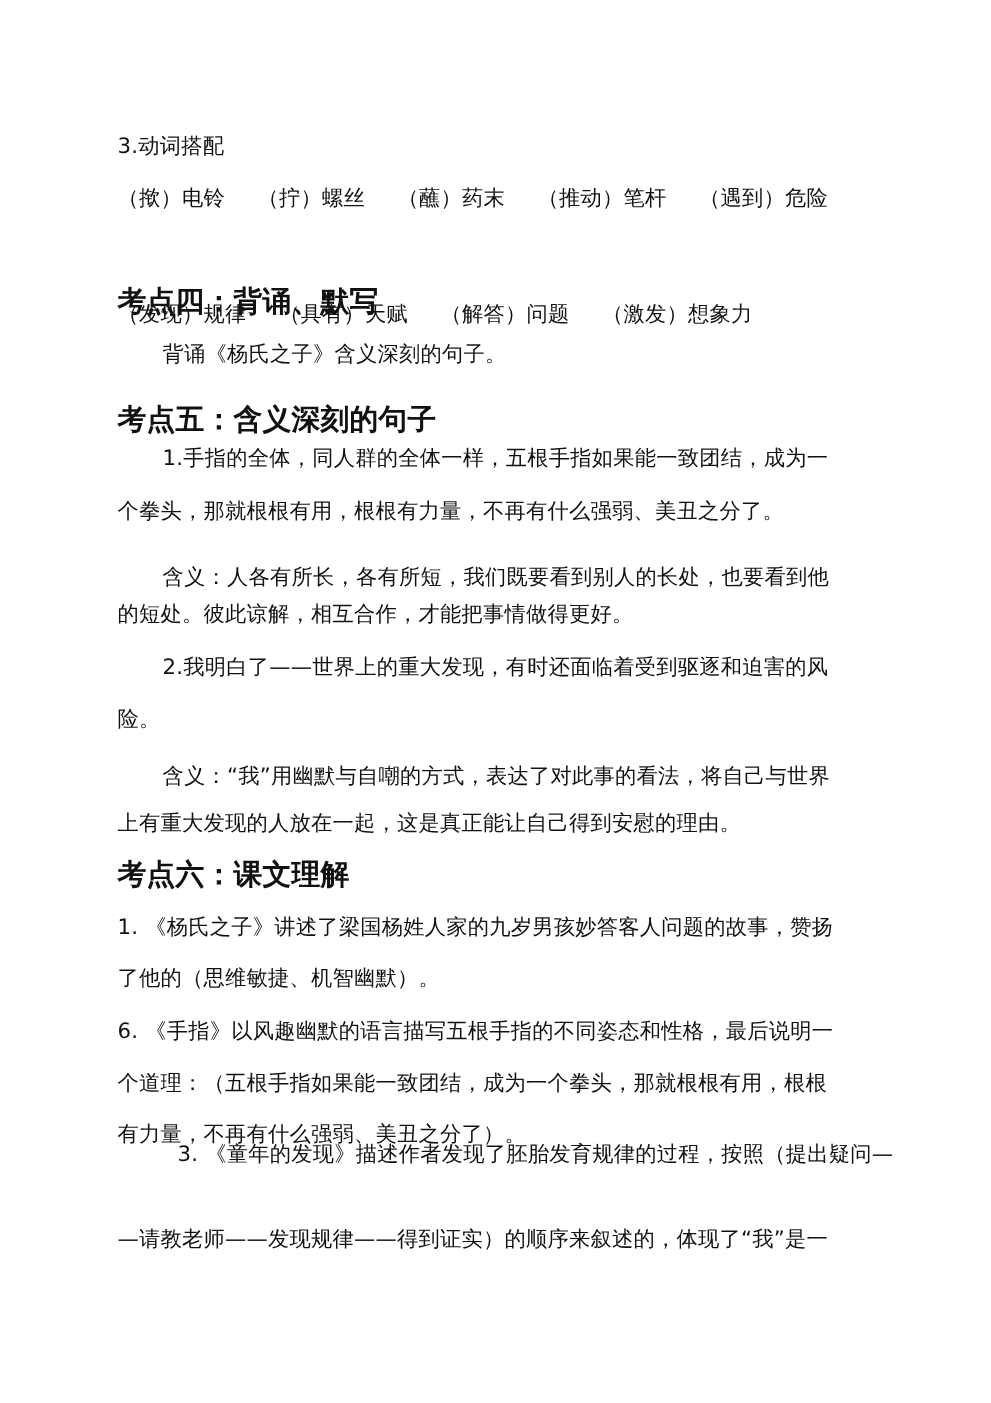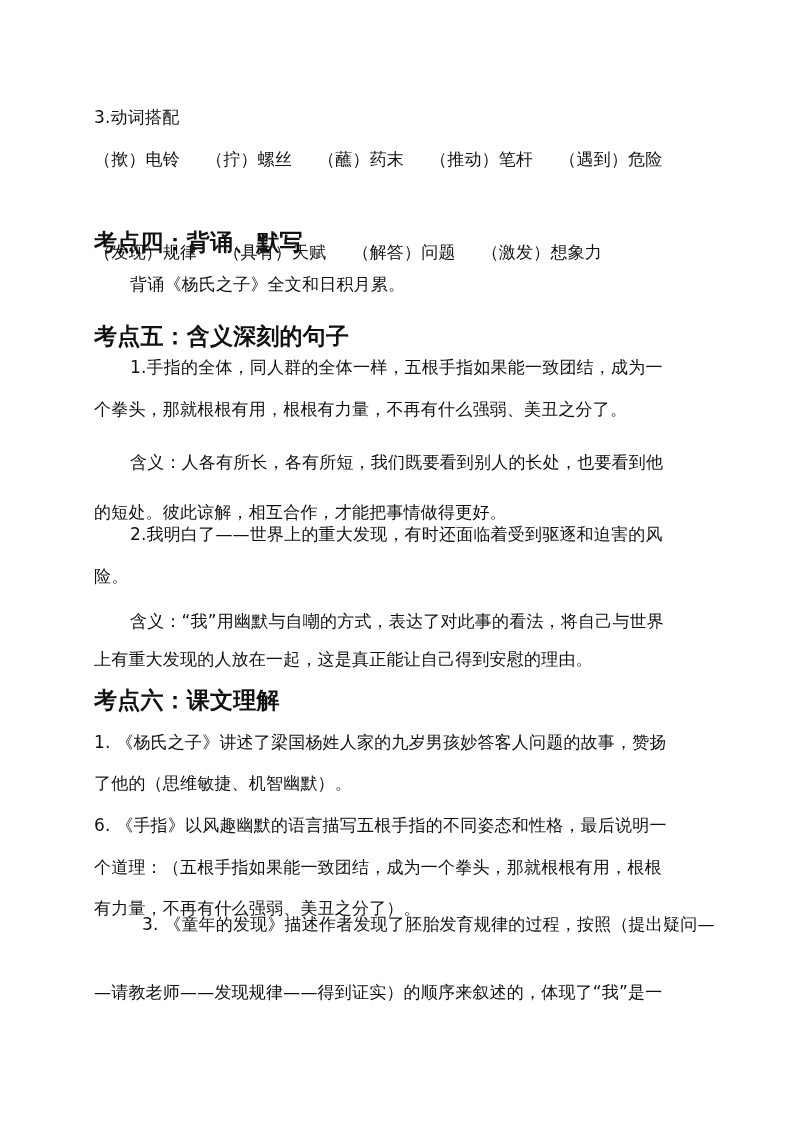--- a/index.html
+++ b/index.html
@@ -37,27 +37,27 @@
   </div>
 
   <div class="line pairs" style="top:204px;margin-top:36px;">
     <span class="pair"><span class="verb">发现</span><span>规律</span></span>
     <span class="pair"><span class="verb">具有</span><span>天赋</span></span>
     <span class="pair"><span class="verb">解答</span><span>问题</span></span>
     <span class="pair"><span class="verb">激发</span><span>想象力</span></span>
   </div>
 
   <div class="line heading" style="top:230px;">考点四：背诵、默写</div>
-  <div class="line indent" style="top:272px;">背诵《杨氏之子》全文和日积月累。</div>
+  <div class="line indent" style="top:272px;">背诵《杨氏之子》含义深刻的句子。</div>
 
   <div class="line heading" style="top:324px;">考点五：含义深刻的句子</div>
   <div class="line indent" style="top:355px;">1.手指的全体，同人群的全体一样，五根手指如果能一致团结，成为一</div>
   <div class="line" style="top:397px;">个拳头，那就根根有用，根根有力量，不再有什么强弱、美丑之分了。</div>
   <div class="line indent" style="top:450px;">含义：人各有所长，各有所短，我们既要看到别人的长处，也要看到他</div>
-  <div class="line" style="top:500px;">的短处。彼此谅解，相互合作，才能把事情做得更好。</div>
+  <div class="line" style="top:480px;">的短处。彼此谅解，相互合作，才能把事情做得更好。</div>
   <div class="line indent" style="top:522px;">2.我明白了——世界上的重大发现，有时还面临着受到驱逐和迫害的风</div>
   <div class="line" style="top:564px;">险。</div>
   <div class="line indent" style="top:609px;">含义：“我”用幽默与自嘲的方式，表达了对此事的看法，将自己与世界</div>
   <div class="line" style="top:647px;">上有重大发现的人放在一起，这是真正能让自己得到安慰的理由。</div>
 
   <div class="line heading" style="top:688px;">考点六：课文理解</div>
   <div class="line" style="top:730px;">1. 《杨氏之子》讲述了梁国杨姓人家的九岁男孩妙答客人问题的故事，赞扬</div>
   <div class="line" style="top:771px;">了他的（思维敏捷、机智幽默）。</div>
   <div class="line" style="top:813px;">6. 《手指》以风趣幽默的语言描写五根手指的不同姿态和性格，最后说明一</div>
   <div class="line" style="top:855px;">个道理：（五根手指如果能一致团结，成为一个拳头，那就根根有用，根根</div>

